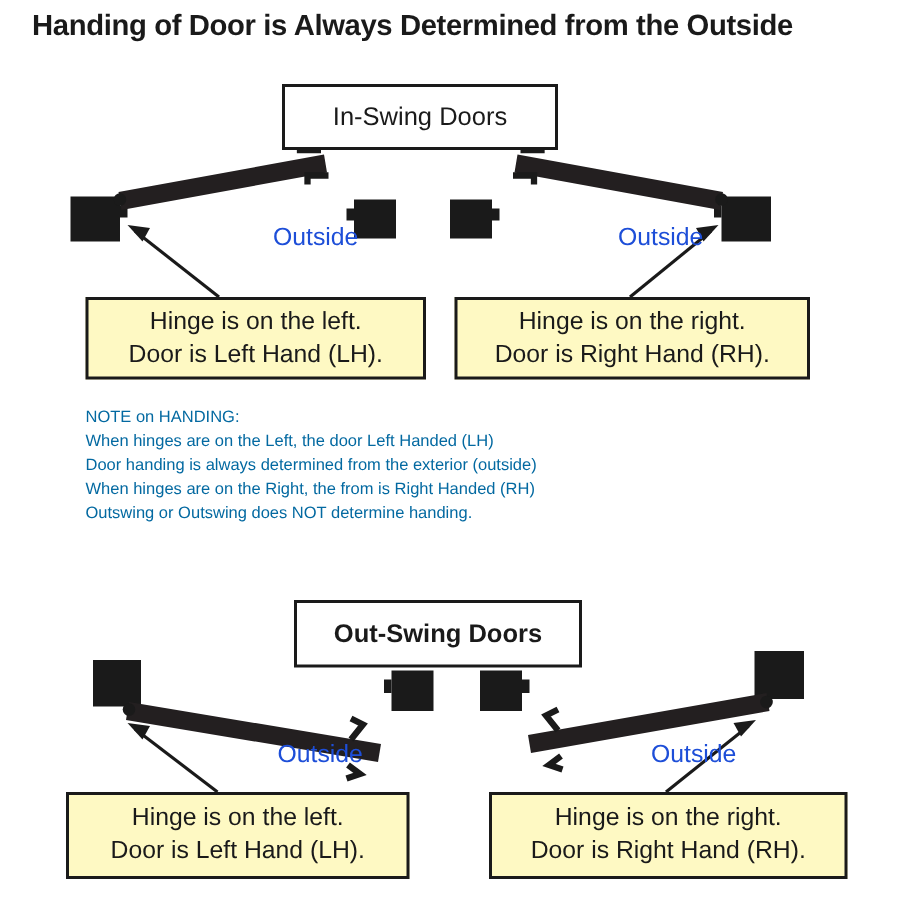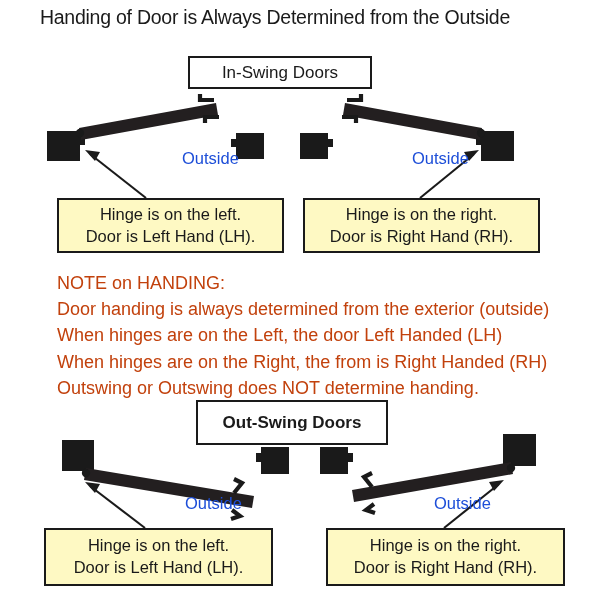--- a/index.html
+++ b/index.html
@@ -18,38 +18,38 @@
     overflow: hidden;
   }
   
   .page-title {
     position: absolute;
     left: 0;
     top: 6px;
     width: 550px;
     text-align: center;
     font-size: 19.5px;
-    font-weight: normal;
+    font-weight: bold;
     color: #1a1a1a;
     letter-spacing: -0.25px;
     white-space: nowrap;
   }
   
   .section-box {
     position: absolute;
     border: 2px solid #1a1a1a;
     background: #ffffff;
     box-sizing: border-box;
     display: flex;
     align-items: center;
     justify-content: center;
     font-size: 17px;
     color: #1a1a1a;
   }
-  #inswing-box  { left: 188px; top: 56px;  width: 184px; height: 33px; }
+  #inswing-box  { left: 188px; top: 56px;  width: 184px; height: 44px; }
   #outswing-box { left: 196px; top: 400px; width: 192px; height: 45px; font-weight: bold; }
 
   
   .callout {
     position: absolute;
     border: 2px solid #1a1a1a;
     background: #fef9c3;
     box-sizing: border-box;
     display: flex;
     flex-direction: column;
@@ -77,22 +77,22 @@
   #outside-tr { left: 368px; top: 149px; }
   #outside-bl { left: 141px; top: 494px; }
   #outside-br { left: 390px; top: 494px; }
 
   
   .note-block {
     position: absolute;
     left: 57px;
     top: 270px;
     width: 500px;
-    color: #c2410c;
-    font-size: 18px;
+    color: #0369a1;
+    font-size: 11px;
     line-height: 1.455;
     white-space: nowrap;
   }
   .note-line { display: block; }
 
   
   #artwork {
     position: absolute;
     left: 0;
     top: 0;
@@ -209,22 +209,22 @@
     <span>Hinge is on the left.</span>
     <span>Door is Left Hand (LH).</span>
   </div>
   <div class="callout" id="callout-top-right">
     <span>Hinge is on the right.</span>
     <span>Door is Right Hand (RH).</span>
   </div>
 
   <div class="note-block">
     <span class="note-line">NOTE on HANDING:</span>
+    <span class="note-line">When hinges are on the Left, the door Left Handed (LH)</span>
     <span class="note-line">Door handing is always determined from the exterior (outside)</span>
-    <span class="note-line">When hinges are on the Left, the door Left Handed (LH)</span>
     <span class="note-line">When hinges are on the Right, the from is Right Handed (RH)</span>
     <span class="note-line">Outswing or Outswing does NOT determine handing.</span>
   </div>
 
   <div class="section-box" id="outswing-box">
     <span>Out-Swing Doors</span>
   </div>
 
   <div class="outside-label" id="outside-bl">Outside</div>
   <div class="outside-label" id="outside-br">Outside</div>

